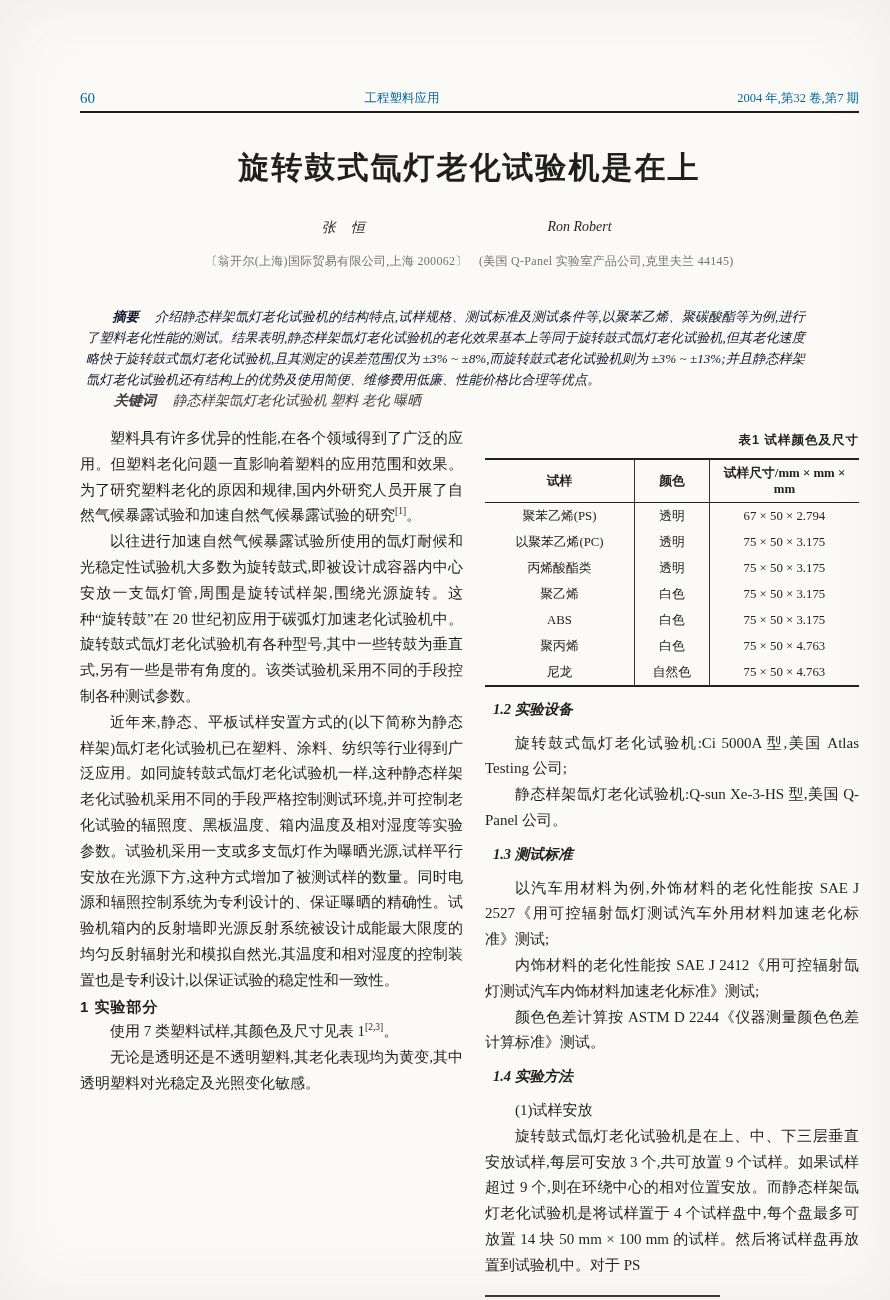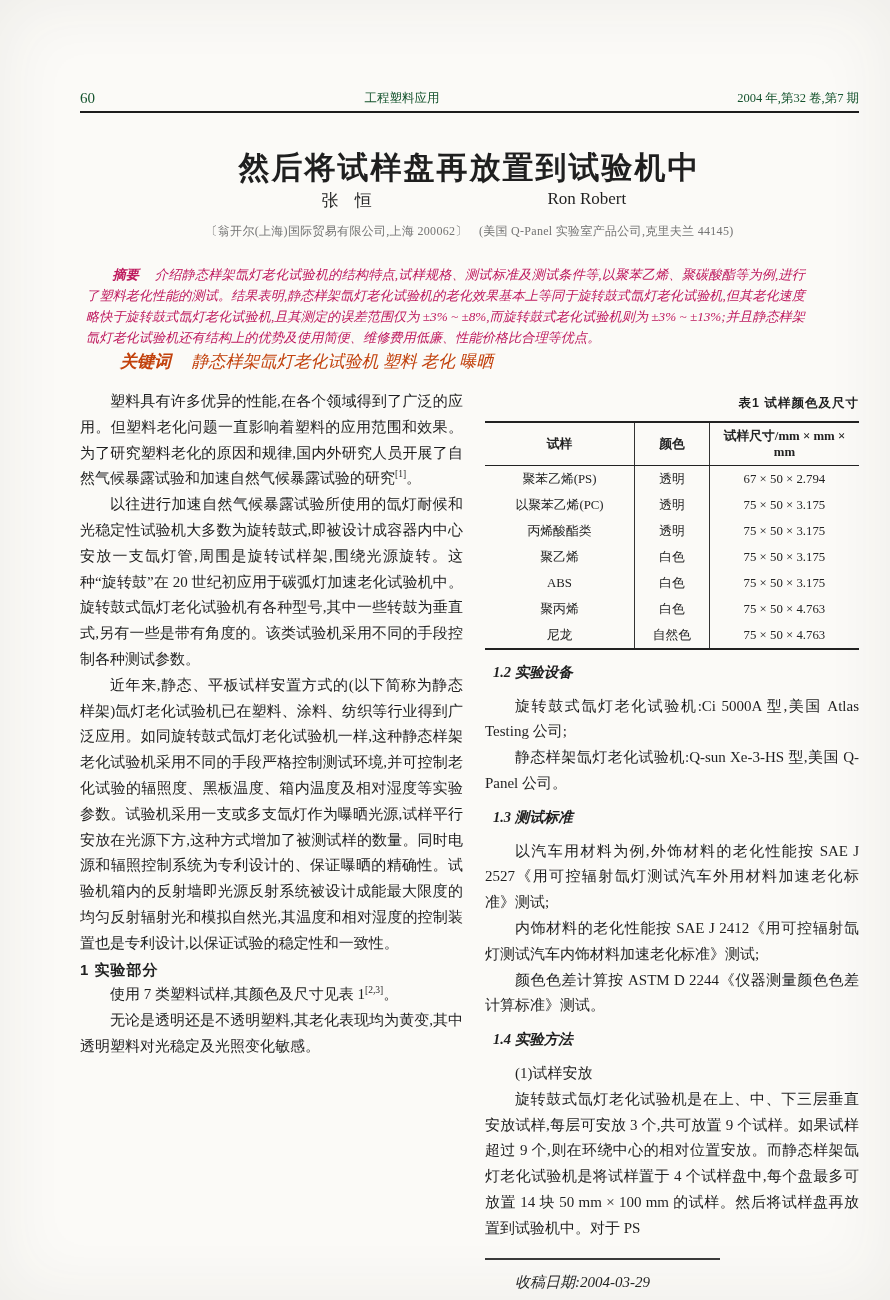--- a/index.html
+++ b/index.html
@@ -12,49 +12,49 @@
     color:#1f1f1f;
     font-family:"Liberation Serif","DejaVu Serif",serif;
     overflow:hidden;
     box-sizing:border-box;
   }
   .content{padding:0 31px 0 80px;}
   
   .pg-header{
     display:flex;align-items:flex-end;justify-content:space-between;
     padding-top:90px;
-    font-size:12.5px;color:#14532d;
+    font-size:12.5px;color:#0369a1;
   }
   .pg-header .pgnum{font-size:15px;}
   .pg-header .journal{transform:translateX(-14px);}
   .header-rule{border:none;border-top:2.4px solid #1d1d1d;margin:4px 0 0 0;}
   
   .title{
     text-align:center;font-size:31px;font-weight:bold;
     letter-spacing:2px;margin:34px 0 0 0;
     font-family:"Liberation Sans","DejaVu Sans",sans-serif;
   }
-  .authors{position:relative;height:22px;font-size:17px;}
+  .authors{position:relative;height:22px;margin-top:30px;font-size:14px;font-style:italic;}
   .authors .a-cn{position:absolute;left:31%;letter-spacing:6px;}
   .authors .a-en{position:absolute;left:60%;}
   .affiliations{
     text-align:center;font-size:12px;margin-top:12px;color:#737373;
     letter-spacing:0.3px;
   }
   .affiliations span{margin:0 4px;}
   
   .abstract{
-    margin:24px 54px 0 6px;
+    margin:36px 54px 0 6px;
     font-size:13.2px;line-height:21px;text-align:justify;
-    font-style:italic;text-indent:2em;color:#be185d;
+    font-style:italic;text-indent:2em;color:#0f172a;
   }
   .abstract b{font-style:italic;margin-right:1.2em;}
   .keywords{
-    margin:2px 54px 0 6px;font-size:17px;font-style:italic;
-    text-indent:2em;color:#c2410c;
+    margin:2px 54px 0 6px;font-size:14px;font-style:italic;
+    text-indent:2em;color:#404040;
   }
   .keywords b{margin-right:1.2em;}
   
   .columns{
     display:flex;gap:22px;margin-top:16px;
     font-size:15px;line-height:25.8px;text-align:justify;
   }
   .col{box-sizing:border-box;}
   .col.left{width:387px;}
   .col.right{width:378px;}
@@ -89,21 +89,21 @@
 <div class="page">
   <div class="content">
 
     <div class="pg-header">
       <span class="pgnum">60</span>
       <span class="journal">工程塑料应用</span>
       <span class="issue">2004 年,第32 卷,第7 期</span>
     </div>
     <hr class="header-rule">
 
-    <h1 class="title">然后将试样盘再放置到试验机中</h1>
+    <h1 class="title">旋转鼓式氙灯老化试验机是在上</h1>
 
     <div class="authors">
       <span class="a-cn">张 恒</span>
       <span class="a-en">Ron Robert</span>
     </div>
 
     <div class="affiliations">
       <span>〔翁开尔(上海)国际贸易有限公司,上海  200062〕</span>
       <span>(美国 Q-Panel 实验室产品公司,克里夫兰  44145)</span>
     </div>

